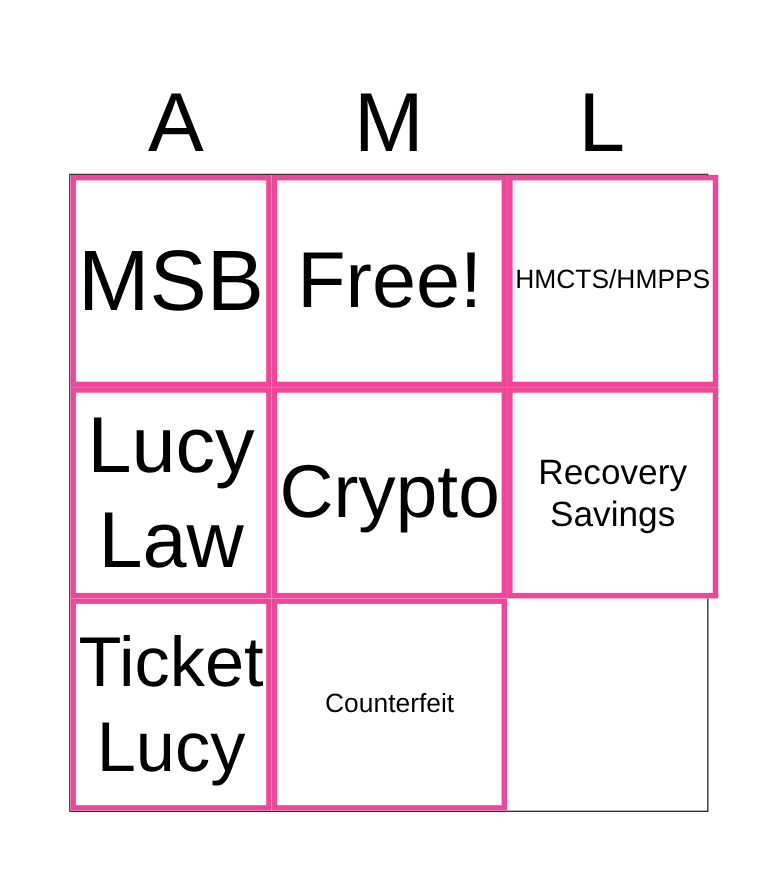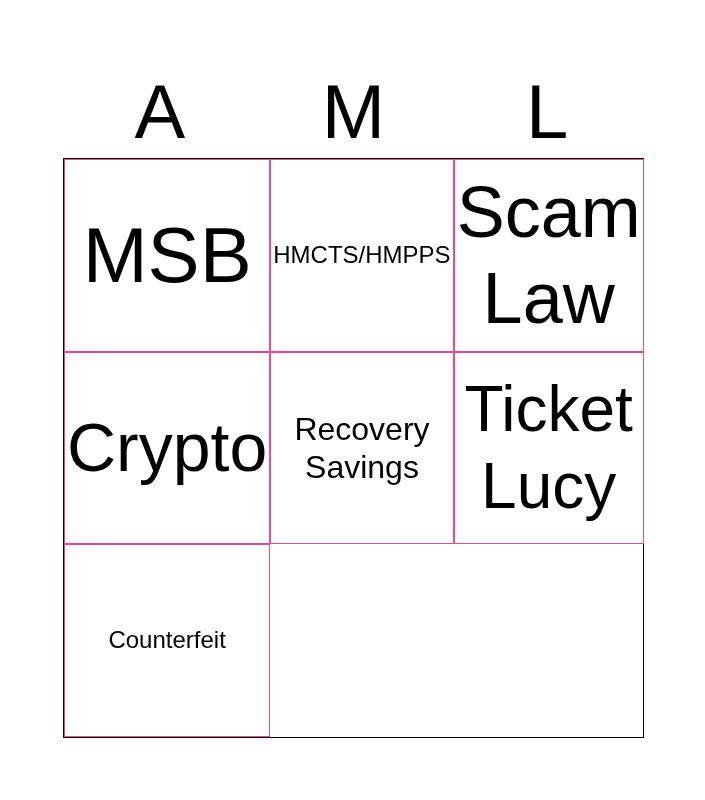--- a/index.html
+++ b/index.html
@@ -44,21 +44,21 @@
     height: 580px;
     box-sizing: border-box;
     display: grid;
     grid-template-columns: repeat(3, 1fr);
     grid-template-rows: repeat(3, 1fr);
     border: 1px solid #000000;
     background: #ffffff;
   }
   .bingo-cell {
     box-sizing: border-box;
-    border: 1px solid #ec4899;
+    border: 5px solid #ec4899;
     display: flex;
     align-items: center;
     justify-content: center;
     text-align: center;
     padding: 2px;
     background: #ffffff;
     cursor: pointer;
   }
   .cell-label {
     display: block;
@@ -87,25 +87,28 @@
     <div class="header-letter">M</div>
     <div class="header-letter">L</div>
   </div>
 
   <div class="bingo-grid">
 
     <div class="bingo-cell">
       <span class="cell-label fz78">MSB</span>
     </div>
     <div class="bingo-cell">
+      <span class="cell-label fz72">Free!</span>
+    </div>
+    <div class="bingo-cell">
       <span class="cell-label fz24">HMCTS/HMPPS</span>
     </div>
 
     <div class="bingo-cell">
-      <span class="cell-label fz72">Scam Law</span>
+      <span class="cell-label fz72">Lucy Law</span>
     </div>
     <div class="bingo-cell">
       <span class="cell-label fz58">Crypto</span>
     </div>
     <div class="bingo-cell">
       <span class="cell-label fz32">Recovery Savings</span>
     </div>
 
     <div class="bingo-cell">
       <span class="cell-label fz64">Ticket Lucy</span>

